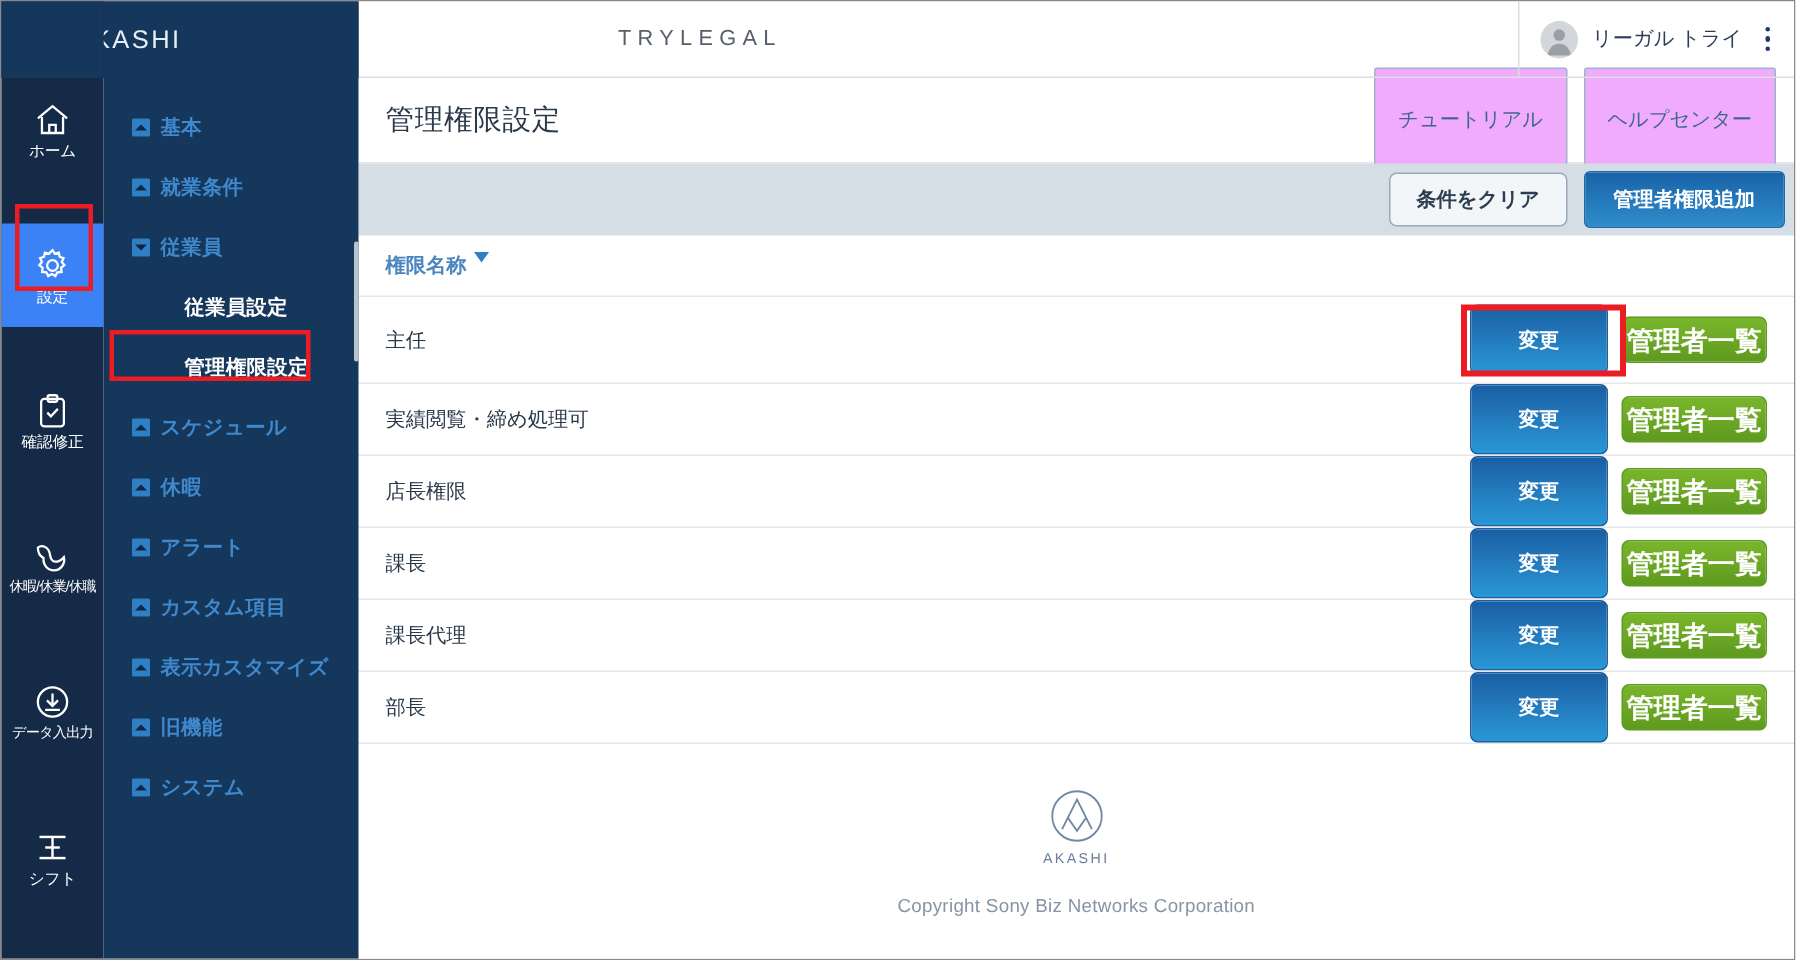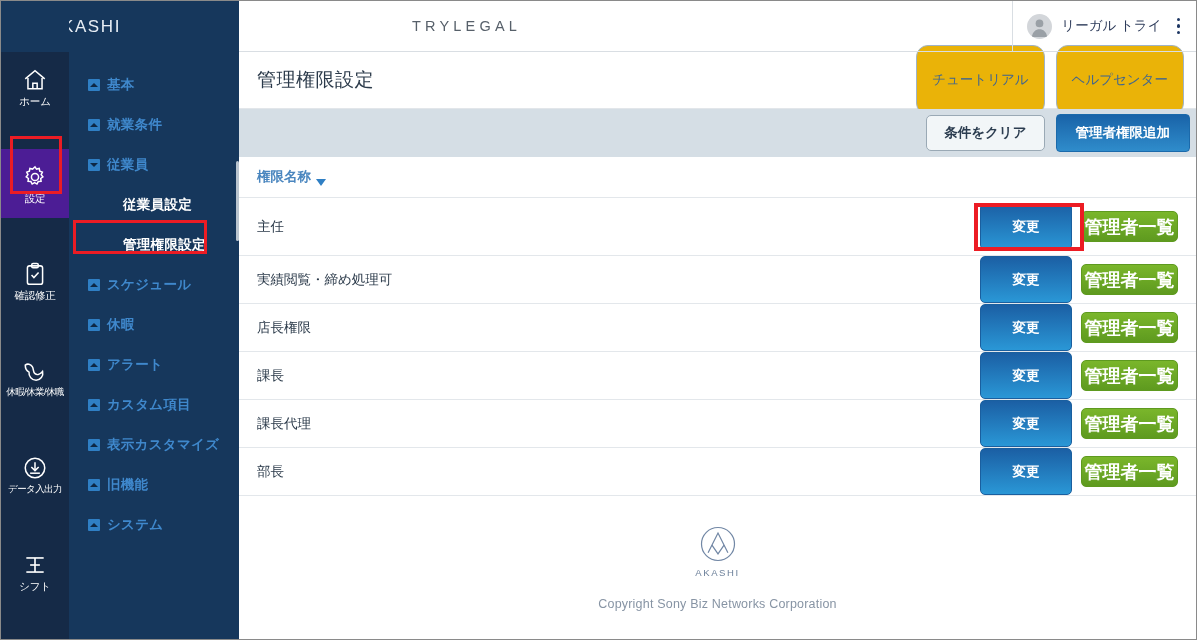--- a/index.html
+++ b/index.html
@@ -37,21 +37,21 @@
     height: 69px;
     display: flex;
     flex-direction: column;
     align-items: center;
     justify-content: center;
     gap: 3px;
     color: #ffffff;
     cursor: pointer;
     position: relative;
   }
-  .rail-item.active { background: #4c1d95; }
+  .rail-item.active { background: #3b82f6; }
   .rail-item .ri-ico { width: 26px; height: 26px; display: block; }
   .rail-item .ri-ico svg { width: 26px; height: 26px; display: block; }
   .rail-item .ri-label {
     font-size: 10.5px;
     line-height: 1;
     color: #ffffff;
     white-space: nowrap;
     letter-spacing: -0.2px;
   }
   .rail-item .ri-label.tiny { font-size: 9.5px; letter-spacing: -0.6px; }
@@ -225,22 +225,22 @@
   }
   .pagetitle {
     font-size: 19px;
     color: #2b3a4a;
     font-weight: 400;
     letter-spacing: 0.5px;
   }
   .head-btns { margin-left: auto; display: flex; gap: 11px; }
   .obtn {
     border: 1px solid #9fb3c8;
-    border-radius: 12px;
-    background: #eab308;
+    border-radius: 2px;
+    background: #f0abfc;
     color: #3f6590;
     font-size: 13.5px;
     padding: 25px 15px;
     cursor: pointer;
     font-family: inherit;
     white-space: nowrap;
   }
 
   .filterbar {
     height: 48px;
@@ -277,21 +277,21 @@
   }
 
   .table-wrap { flex: 0 0 auto; }
   .thead {
     height: 40px;
     display: flex;
     align-items: center;
     padding: 0 18px;
   }
   .th {
-    display: inline-flex; align-items: flex-end; gap: 5px;
+    display: inline-flex; align-items: flex-start; gap: 5px;
     color: #4a86bf;
     font-size: 13.5px;
     font-weight: 700;
     cursor: pointer;
   }
   .sort-caret {
     width: 0; height: 0;
     border-left: 5.5px solid transparent;
     border-right: 5.5px solid transparent;
     border-top: 7px solid #2f7fc4;

